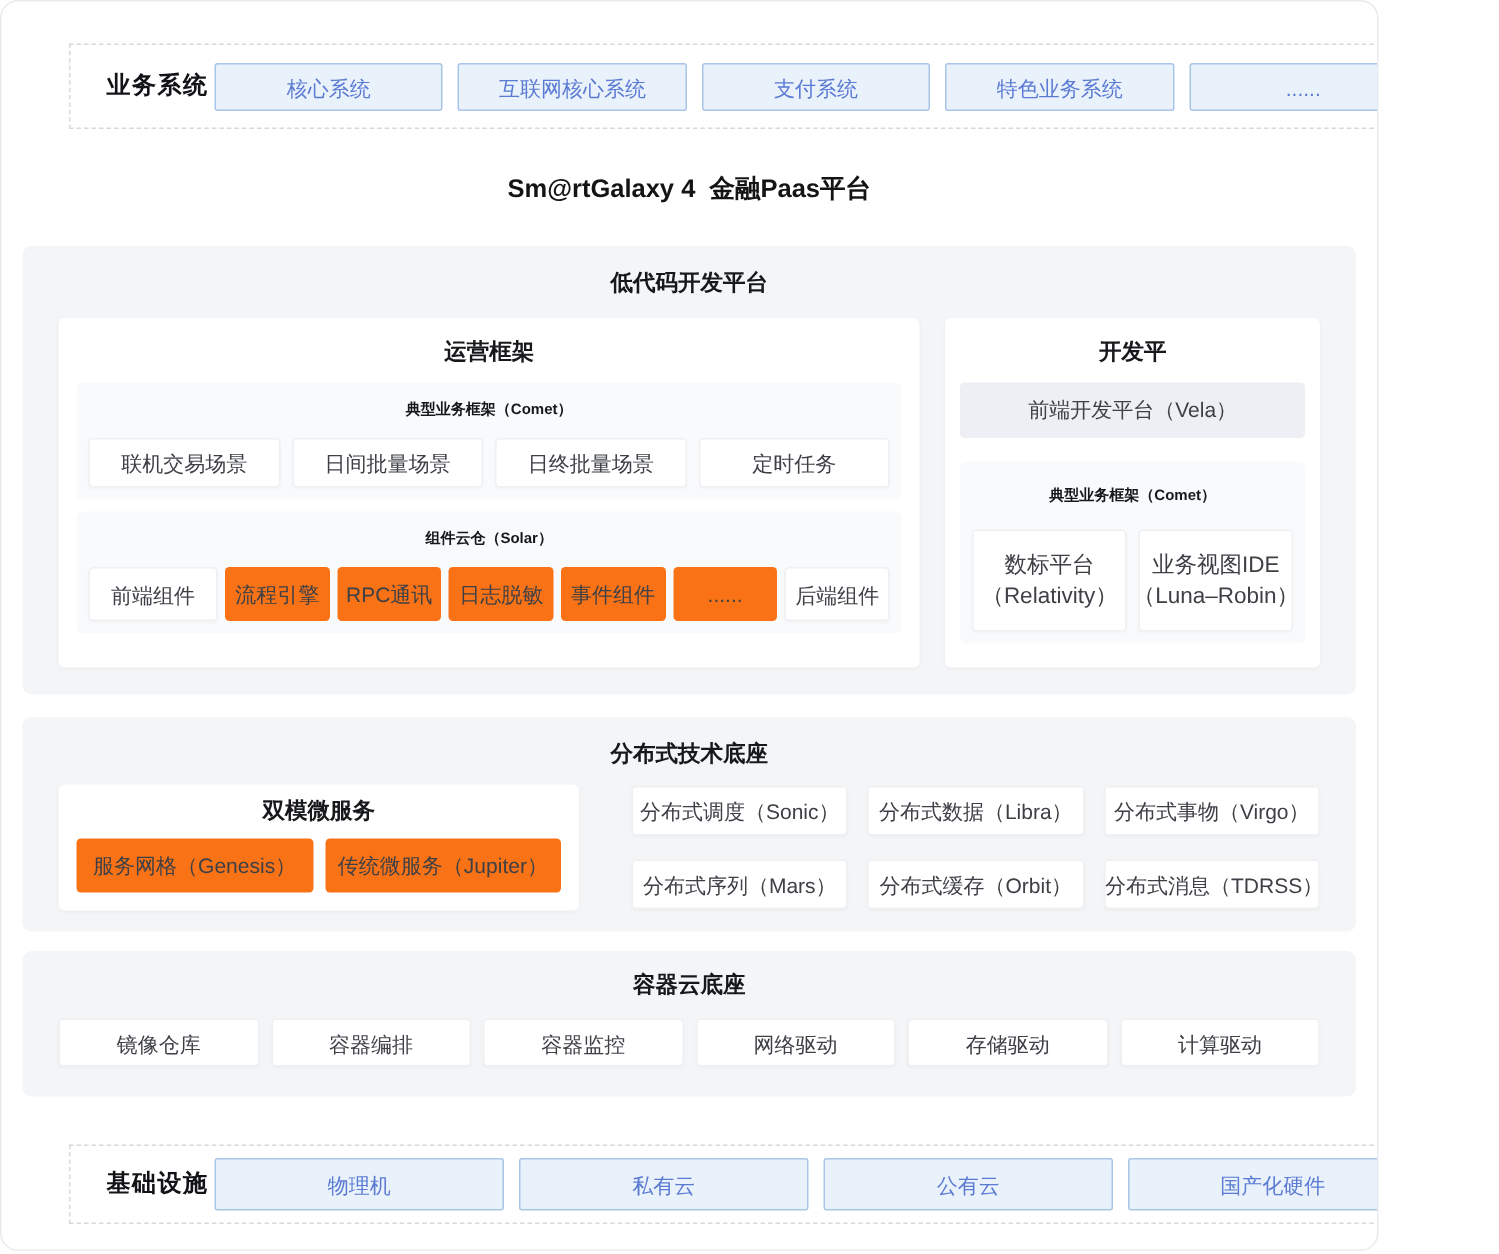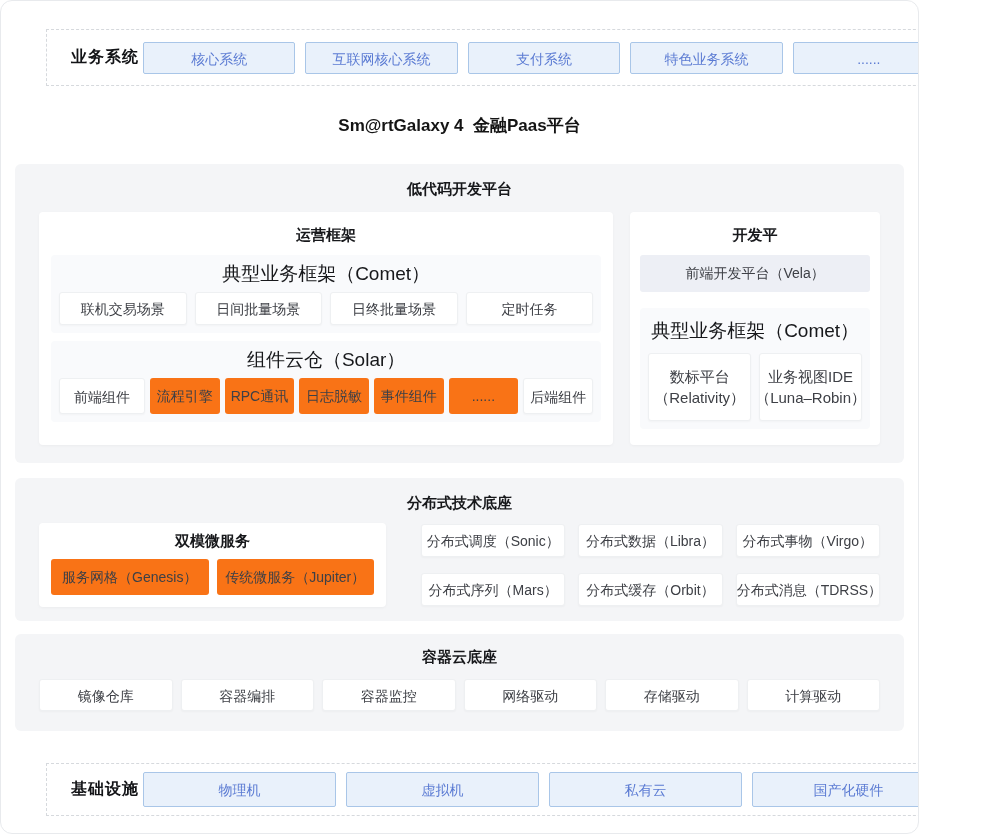--- a/index.html
+++ b/index.html
@@ -65,21 +65,21 @@
   .dev-card{width:254px;height:233px;padding:0 10px;}
   .card-title{
     text-align:center;font-size:15px;font-weight:bold;color:#17181b;
     padding-top:12px;line-height:22px;margin-bottom:9px;
   }
   .sub-card{
     background:#f9fafc;border-radius:4px;padding:8px;box-sizing:border-box;
   }
   .sub-card + .sub-card{margin-top:8px;}
   .sub-title{
-    text-align:center;font-size:19px;font-weight:normal;color:#17181b;
+    text-align:center;font-size:10px;font-weight:bold;color:#17181b;
     line-height:21px;margin-bottom:8px;
   }
   .chip-row{display:flex;gap:8px;}
   .chip{
     height:33px;line-height:33px;text-align:center;
     font-size:14px;color:#3e4046;border-radius:3px;
     box-sizing:border-box;white-space:nowrap;overflow:hidden;
   }
   .chip.white{background:#fff;border:1px solid #eef0f2;box-shadow:0 1px 2px rgba(0,0,0,.03);}
   .chip.lav{background:#f97316;}
@@ -219,19 +219,19 @@
       <div class="chip white grow">网络驱动</div>
       <div class="chip white grow">存储驱动</div>
       <div class="chip white grow">计算驱动</div>
     </div>
   </div>
 
   <div class="dashed-row bottom">
     <div class="row-label">基础设施</div>
     <div class="pill-row">
       <div class="pill">物理机</div>
-      <div class="pill">虚拟机</div>
       <div class="pill">私有云</div>
+      <div class="pill">公有云</div>
       <div class="pill">国产化硬件</div>
     </div>
   </div>
 
 </div>
 
 </body></html>

